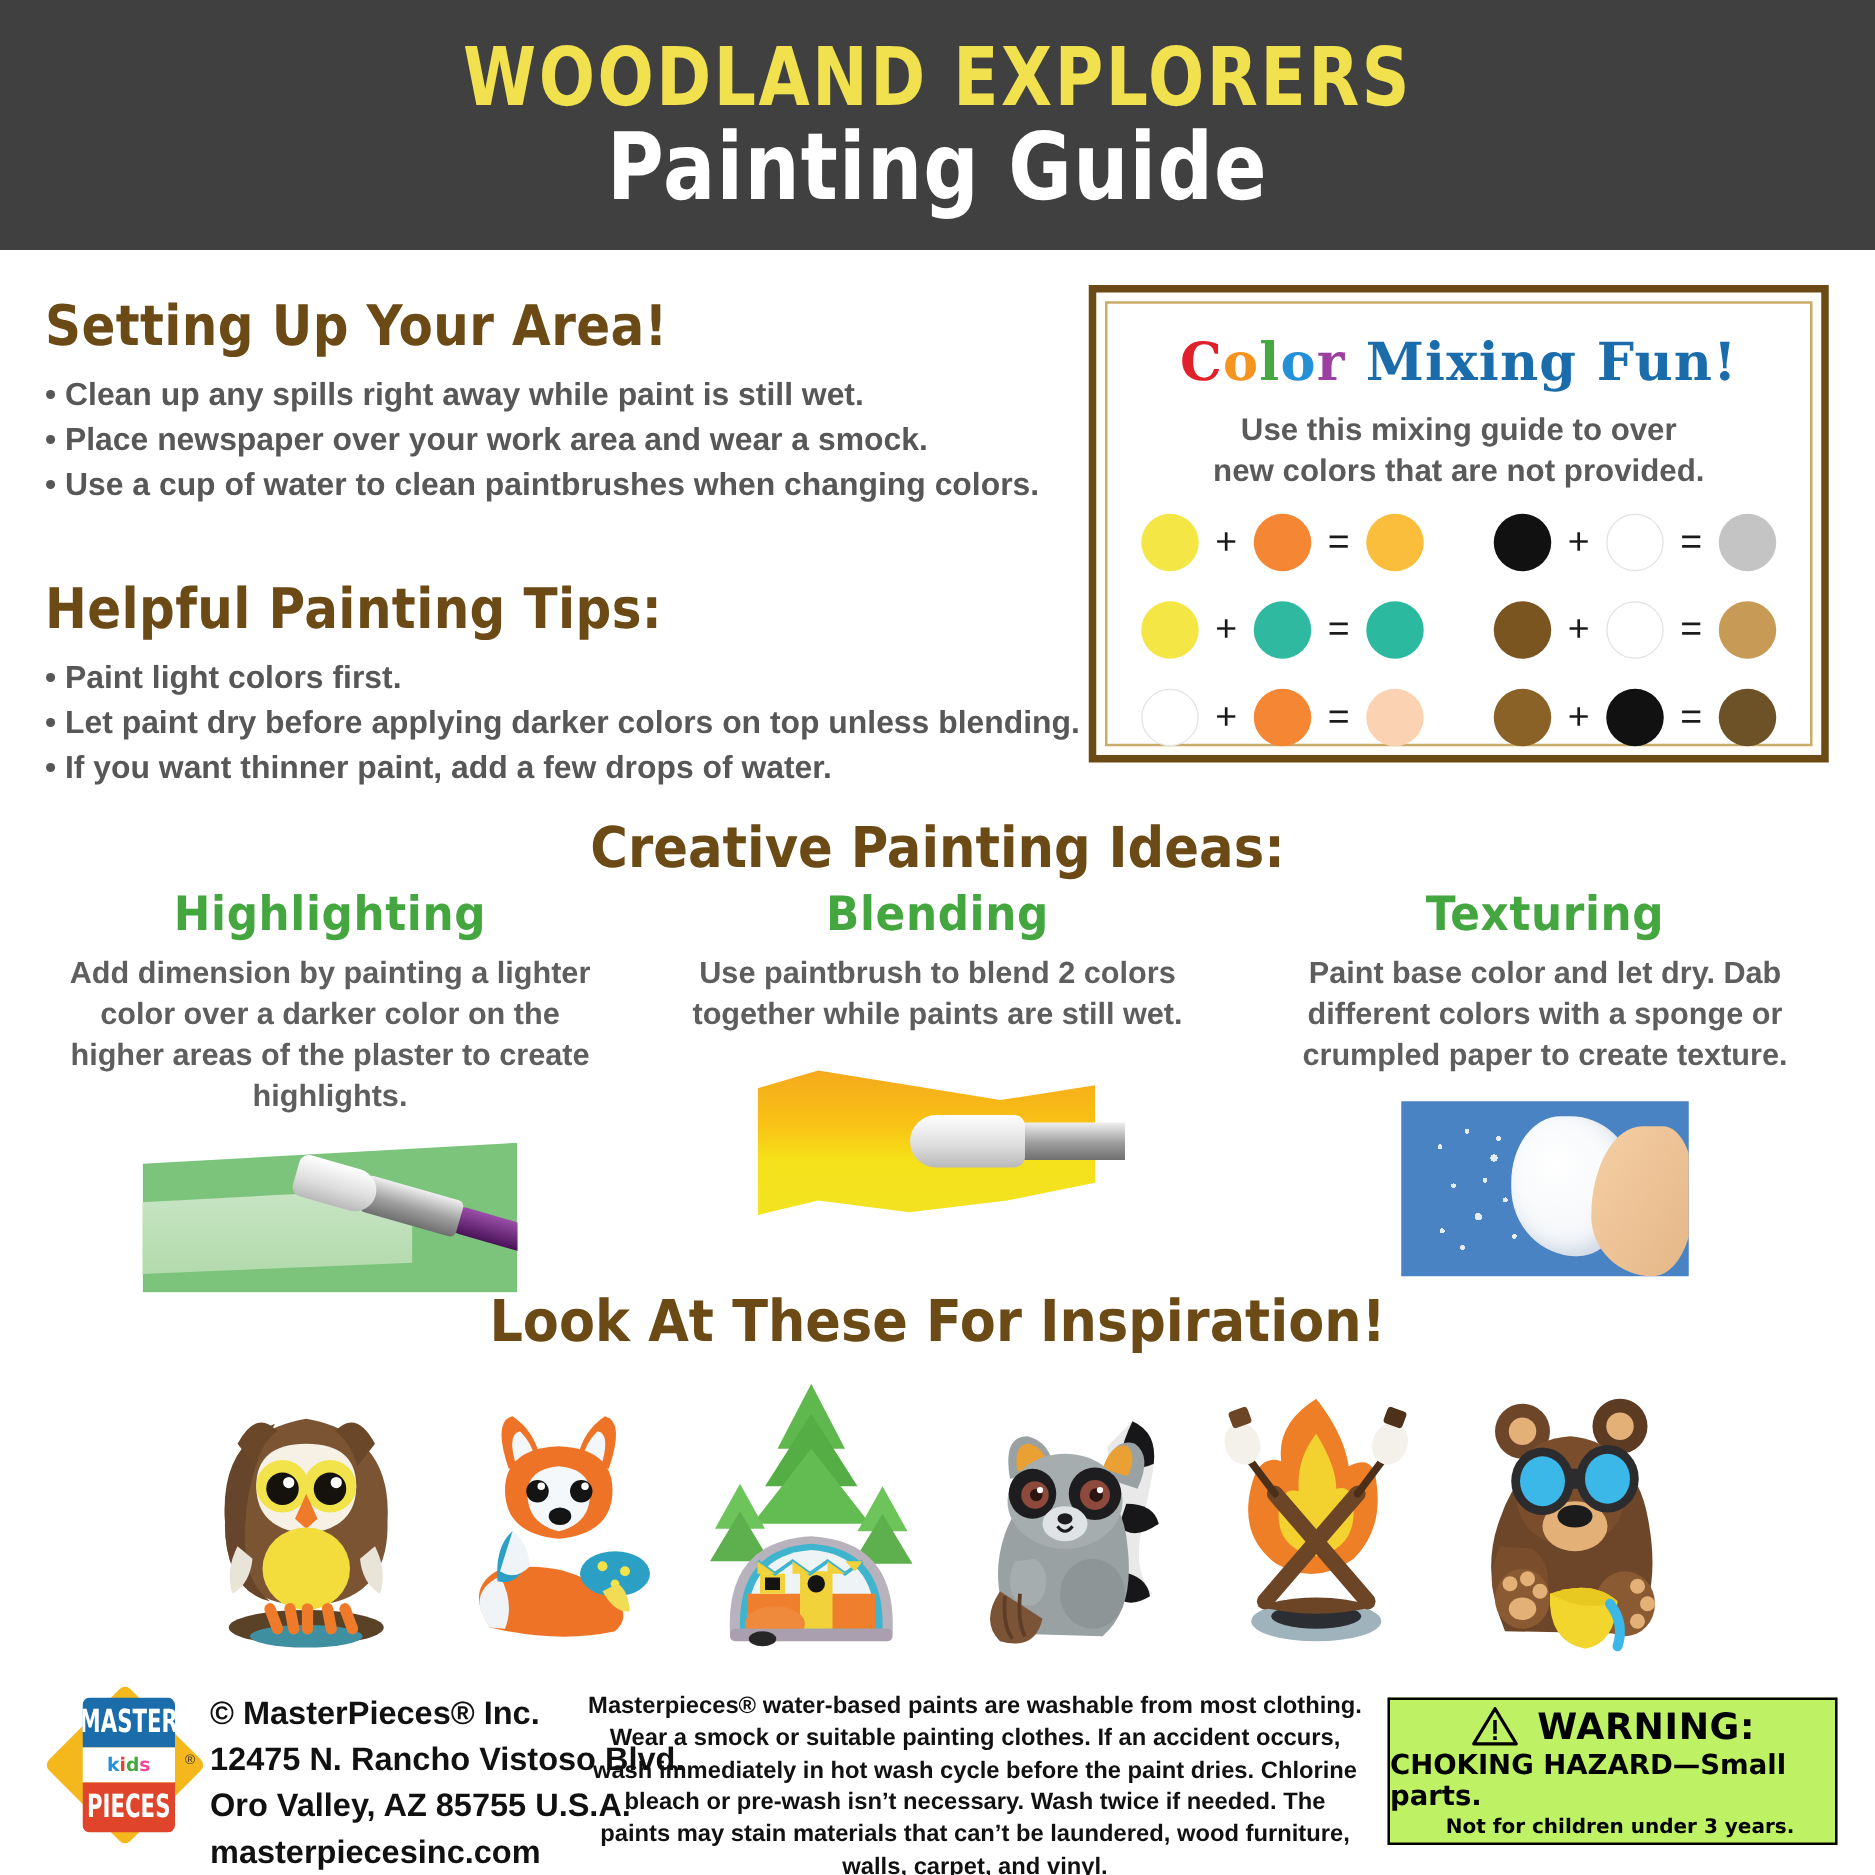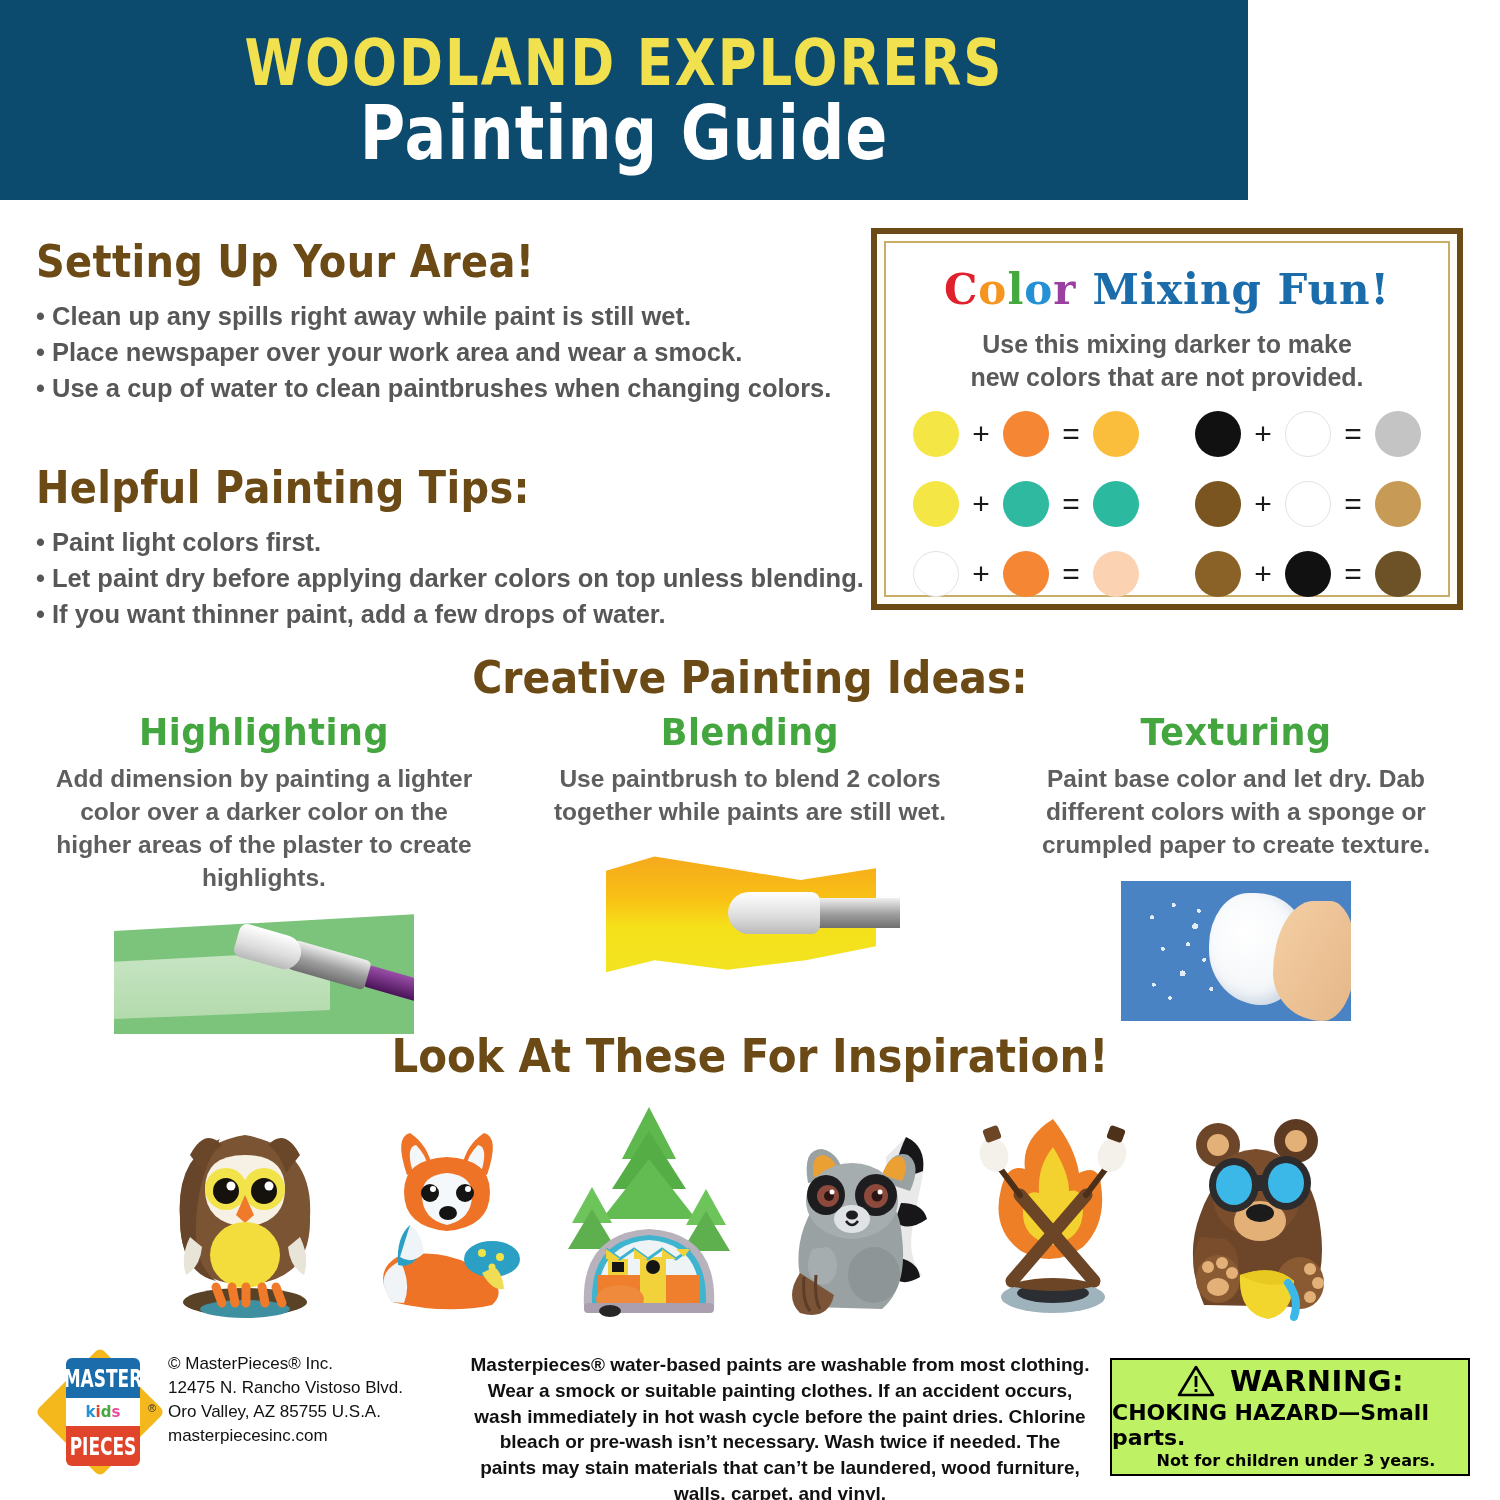--- a/index.html
+++ b/index.html
@@ -6,22 +6,22 @@
   body{
     width:1500px;height:1500px;overflow:hidden;
     background:#ffffff;
     font-family:"Liberation Sans", sans-serif;
     -webkit-font-smoothing:antialiased;
   }
   .page{position:relative;width:1500px;height:1500px;}
 
   
   .header{
-    position:absolute;left:0;top:0;width:1248px;height:200px;
-    background:#0c4a6e;
+    position:absolute;left:0;top:0;width:1500px;height:200px;
+    background:#404040;
     display:flex;flex-direction:column;align-items:center;justify-content:center;
   }
   .header-title{
     font-family:"DejaVu Sans", sans-serif;
     font-weight:bold;font-size:53px;letter-spacing:2px;
     color:#f2e14f;line-height:1;
     transform:scaleY(1.22);
     margin-bottom:14px;
   }
   .header-sub{
@@ -165,21 +165,21 @@
   .logo .card .b1{flex:1.05;background:#1b6cab;display:flex;align-items:center;justify-content:center;}
   .logo .card .b2{flex:.75;background:#ffffff;display:flex;align-items:center;justify-content:center;}
   .logo .card .b3{flex:1.05;background:#e0452c;display:flex;align-items:center;justify-content:center;}
   .logo .card .b1 span,.logo .card .b3 span{
       color:#fff;font-family:"DejaVu Sans", sans-serif;font-weight:bold;font-size:17px;
       letter-spacing:0px;transform:scaleY(1.5);}
   .logo .card .b2 span{font-family:"DejaVu Sans", sans-serif;font-weight:bold;font-size:15px;}
   .logo .reg{position:absolute;left:100px;top:50px;font-size:11px;color:#333;}
 
   .addr{position:absolute;left:168px;top:1352px;color:#111;
-        font-size:17px;font-weight:normal;line-height:1.42;white-space:nowrap;}
+        font-size:26px;font-weight:bold;line-height:1.42;white-space:nowrap;}
 
   .wash{position:absolute;left:470px;top:1352px;width:620px;text-align:center;
         color:#111;font-size:19px;font-weight:bold;line-height:1.36;}
 
   .warnbox{position:absolute;left:1110px;top:1358px;width:360px;height:118px;
         border:2px solid #000;box-sizing:border-box;background:#bef264;
         display:flex;flex-direction:column;align-items:center;justify-content:center;}
   .warn-row1{display:flex;align-items:center;gap:14px;}
   .warn-big{font-family:"DejaVu Sans", sans-serif;font-weight:bold;font-size:29px;color:#000;
         letter-spacing:.5px;}
@@ -213,21 +213,21 @@
       <li><span class="bdot">•</span><span>If you want thinner paint, add a few drops of water.</span></li>
     </ul>
   </div>
 
   <div class="mixbox">
     <div class="mixbox-inner">
       <div class="mix-title">
         <span id="mix-word1"><span style="color: rgb(224, 32, 42);">C</span><span style="color: rgb(245, 148, 31);">o</span><span style="color: rgb(69, 169, 63);">l</span><span style="color: rgb(36, 145, 214);">o</span><span style="color: rgb(155, 63, 160);">r</span></span><span class="w2">Mixing Fun!</span>
       </div>
       <div class="mix-sub">
-        <div>Use this mixing darker to make</div>
+        <div>Use this mixing guide to over</div>
         <div>new colors that are not provided.</div>
       </div>
       <div class="mix-grid">
         <div class="mix-col" id="mix-left">
             <div class="mix-row">
               <span class="dot" style="background: rgb(244, 230, 69);"></span>
               <span class="op">+</span>
               <span class="dot" style="background: rgb(245, 134, 52);"></span>
               <span class="op">=</span>
               <span class="dot" style="background: rgb(251, 190, 60);"></span>

